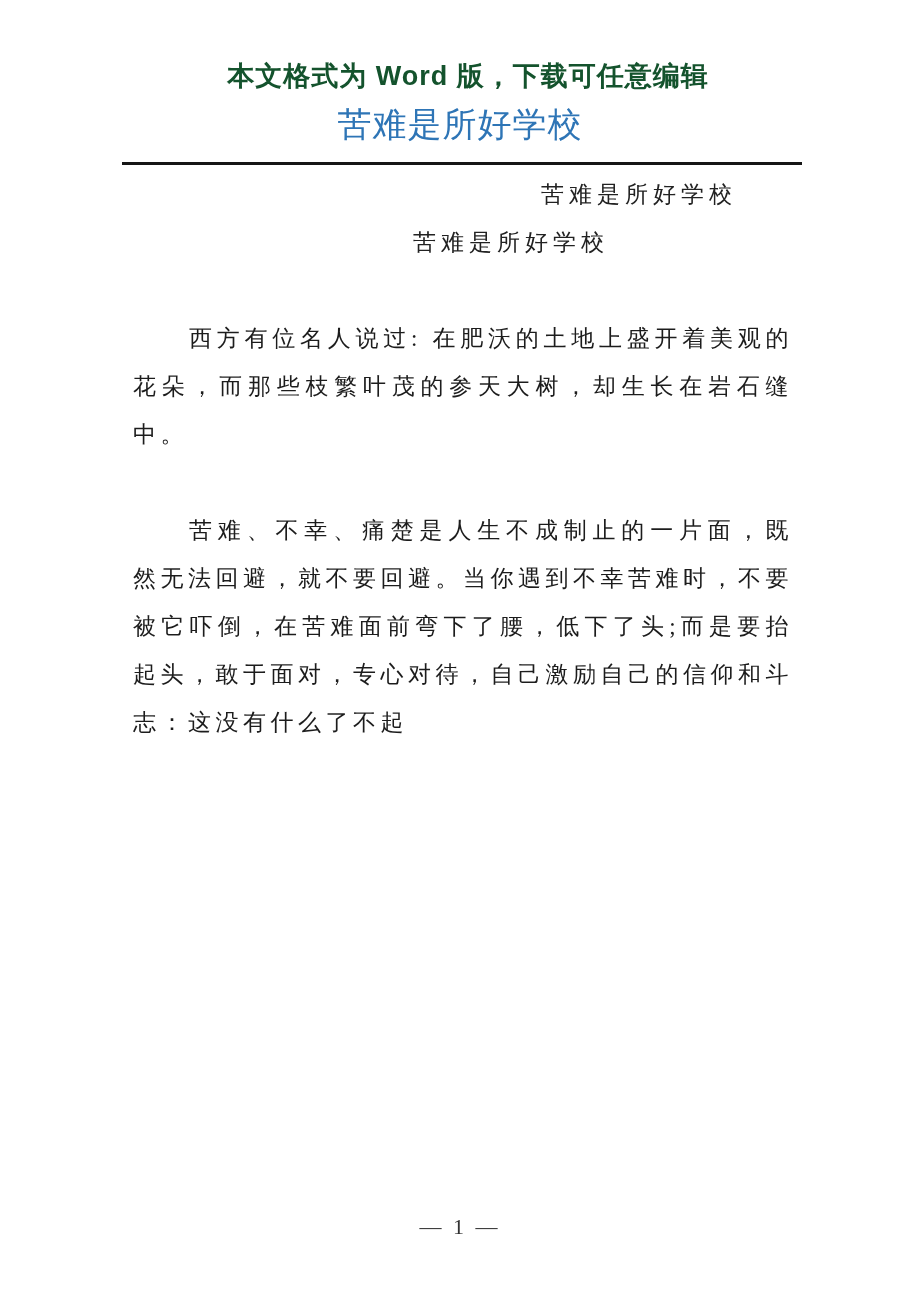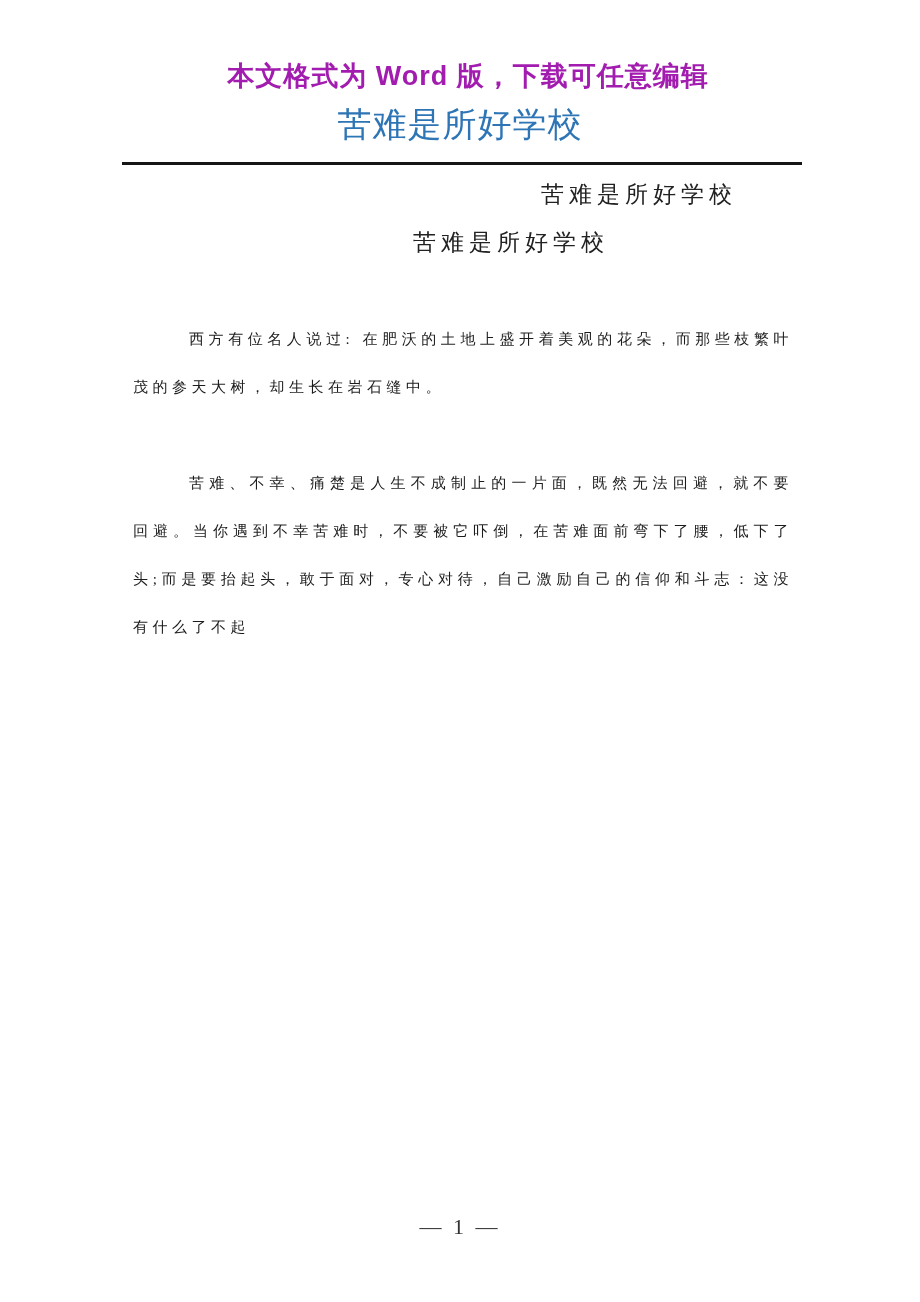--- a/index.html
+++ b/index.html
@@ -54,42 +54,42 @@
     text-align: center;
     font-size: 23px;
     line-height: 48px;
     letter-spacing: 5px;
     color: #222222;
   }
   .body-para {
     margin: 48px 127px 0 133px;
     text-align: justify;
     text-indent: 56px;
-    font-size: 15px;
+    font-size: 23px;
     line-height: 48px;
     letter-spacing: 4.5px;
     color: #1c1c1c;
   }
   .page-footer {
     position: absolute;
     left: 0;
     right: 0;
     bottom: 62px;
     text-align: center;
     font-size: 22px;
     letter-spacing: 3px;
     color: #333333;
   }
 </style>
 </head>
 <body>
 
 <div class="page">
 
-  <div class="notice" style="color: #a21caf; margin-left: 16px;">本文格式为 Word 版，下载可任意编辑</div>
+  <div class="notice" style="color: #14532d; margin-left: 16px;">本文格式为 Word 版，下载可任意编辑</div>
 
   <h1 class="doc-title" style="color: rgb(46, 117, 182);">苦难是所好学校</h1>
 
   <hr class="title-rule" style="border-top-color: rgb(22, 22, 22);">
 
   <div class="subtitle-right">苦难是所好学校</div>
 
   <div class="subtitle-center">苦难是所好学校</div>
 
   <p class="body-para">西方有位名人说过: 在肥沃的土地上盛开着美观的花朵，而那些枝繁叶茂的参天大树，却生长在岩石缝中。</p>

